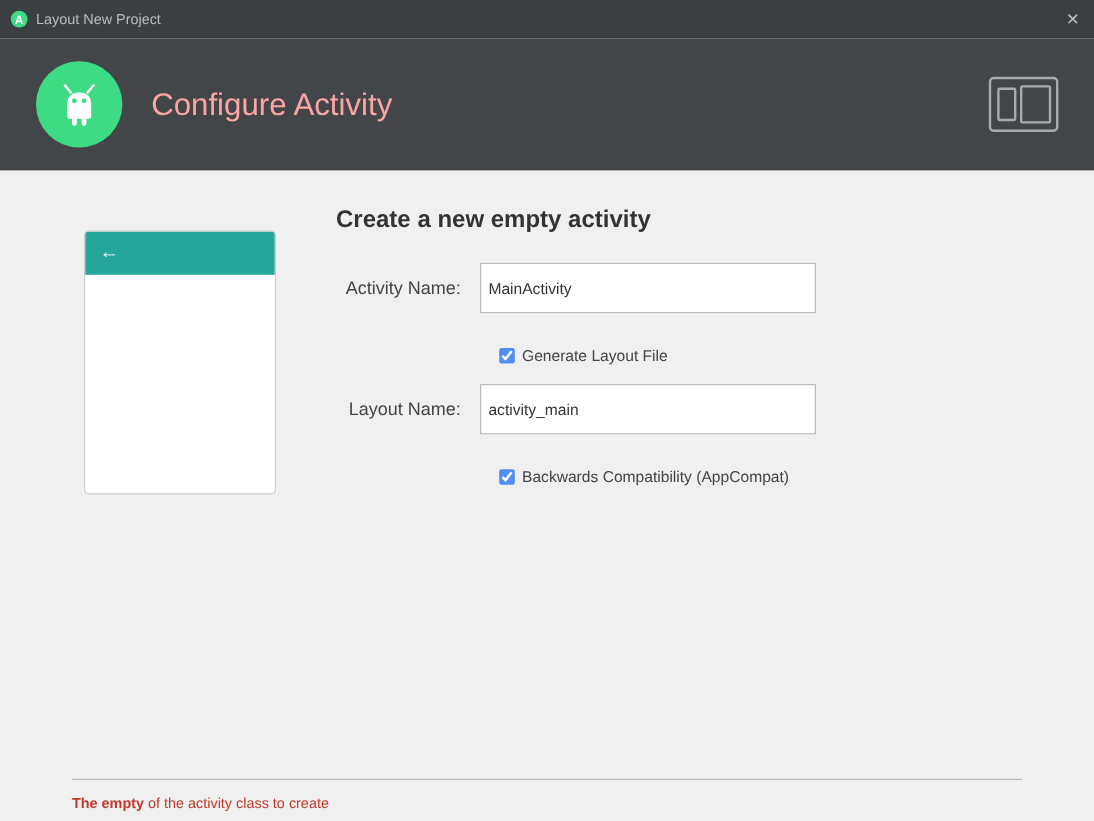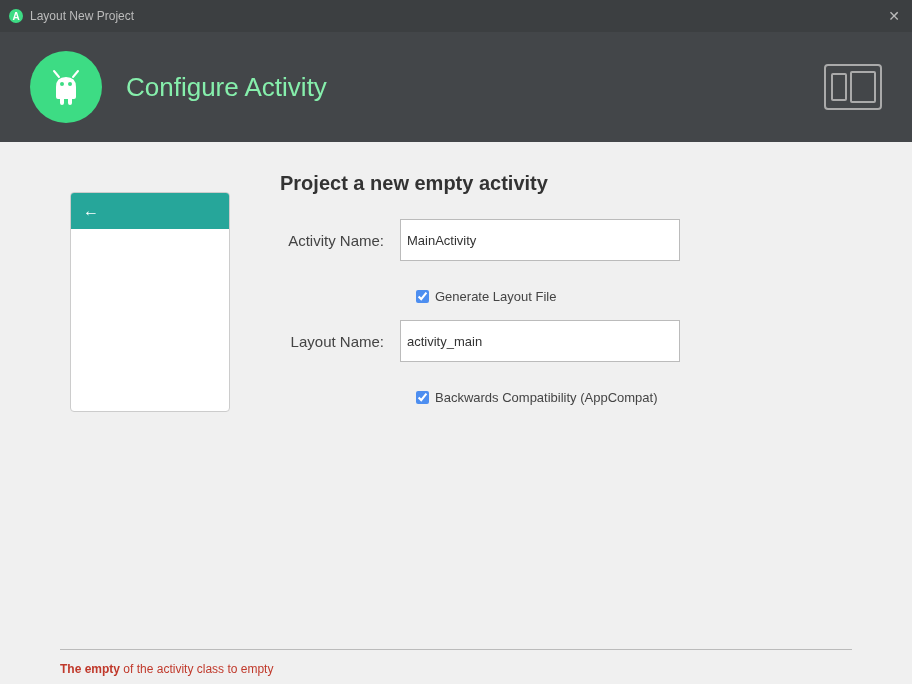--- a/index.html
+++ b/index.html
@@ -62,21 +62,21 @@
       width: 72px;
       height: 72px;
       background: #3ddc84;
       border-radius: 50%;
       display: flex;
       align-items: center;
       justify-content: center;
       flex-shrink: 0;
     }
     .header-title {
-      color: #86efac;
+      color: #fca5a5;
       font-size: 26px;
       font-weight: 300;
     }
     .header-device-icon {
       position: absolute;
       right: 30px;
       top: 50%;
       transform: translateY(-50%);
       width: 58px;
       height: 46px;
@@ -265,21 +265,21 @@
 
     <div class="phone-preview-container">
       <div class="phone-preview">
         <div class="phone-preview-bar">
           <span class="phone-back-arrow">←</span>
         </div>
       </div>
     </div>
 
     <div class="form-area">
-      <div class="form-title">Project a new empty activity</div>
+      <div class="form-title">Create a new empty activity</div>
 
       <div class="form-row">
         <label class="form-label">Activity Name:</label>
         <input type="text" class="form-input" value="MainActivity" placeholder="Activity Name" style="">
       </div>
 
       <div class="checkbox-row">
         <input type="checkbox" id="gen-layout" checked="" style="">
         <label for="gen-layout" class="checkbox-label">Generate Layout File</label>
       </div>
@@ -292,15 +292,15 @@
       <div class="checkbox-row">
         <input type="checkbox" id="back-compat" checked="" style="">
         <label for="back-compat" class="checkbox-label">Backwards Compatibility (AppCompat)</label>
       </div>
     </div>
   </div>
 
   <div class="divider"></div>
 
   <div class="help-text">
-    <span class="help-text-bold">The empty</span><span> of the activity class to empty</span>
+    <span class="help-text-bold">The empty</span><span> of the activity class to create</span>
   </div>
 </div>
 
 </body></html>

